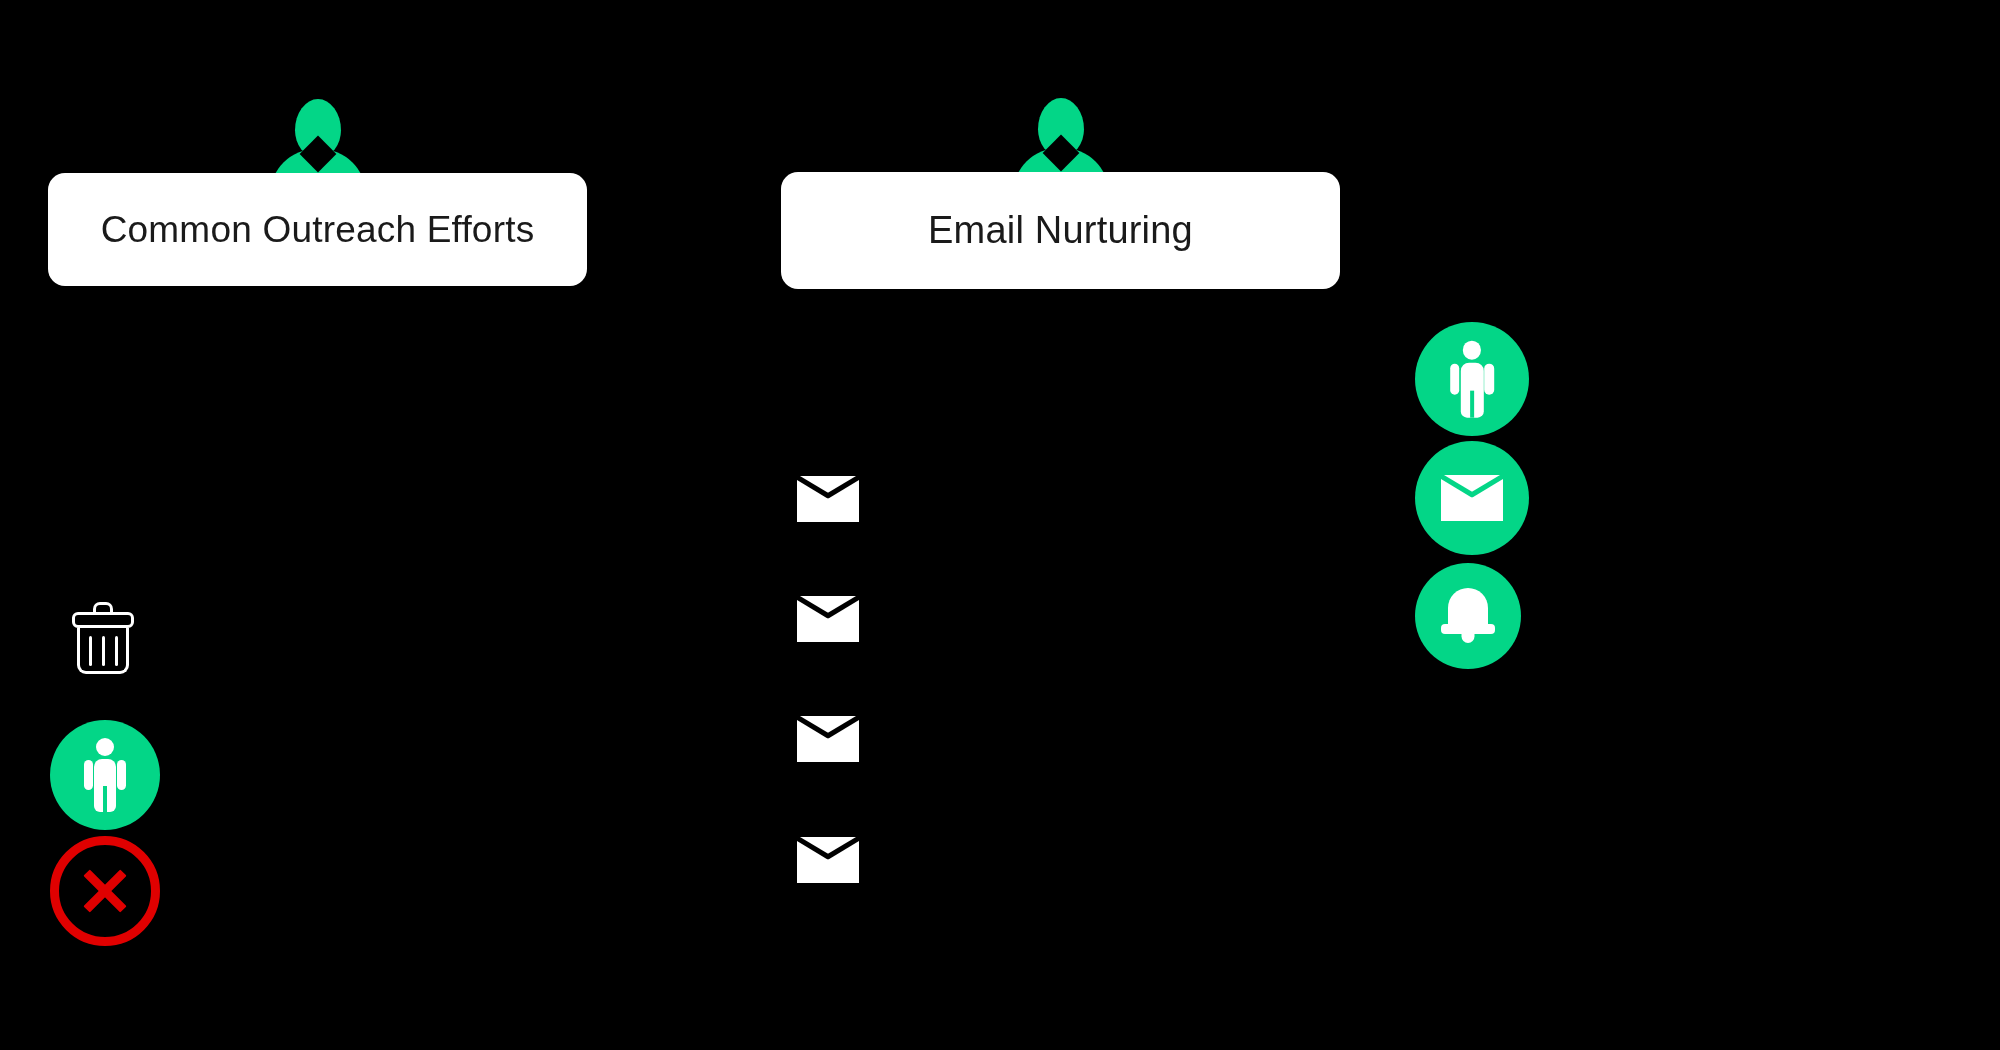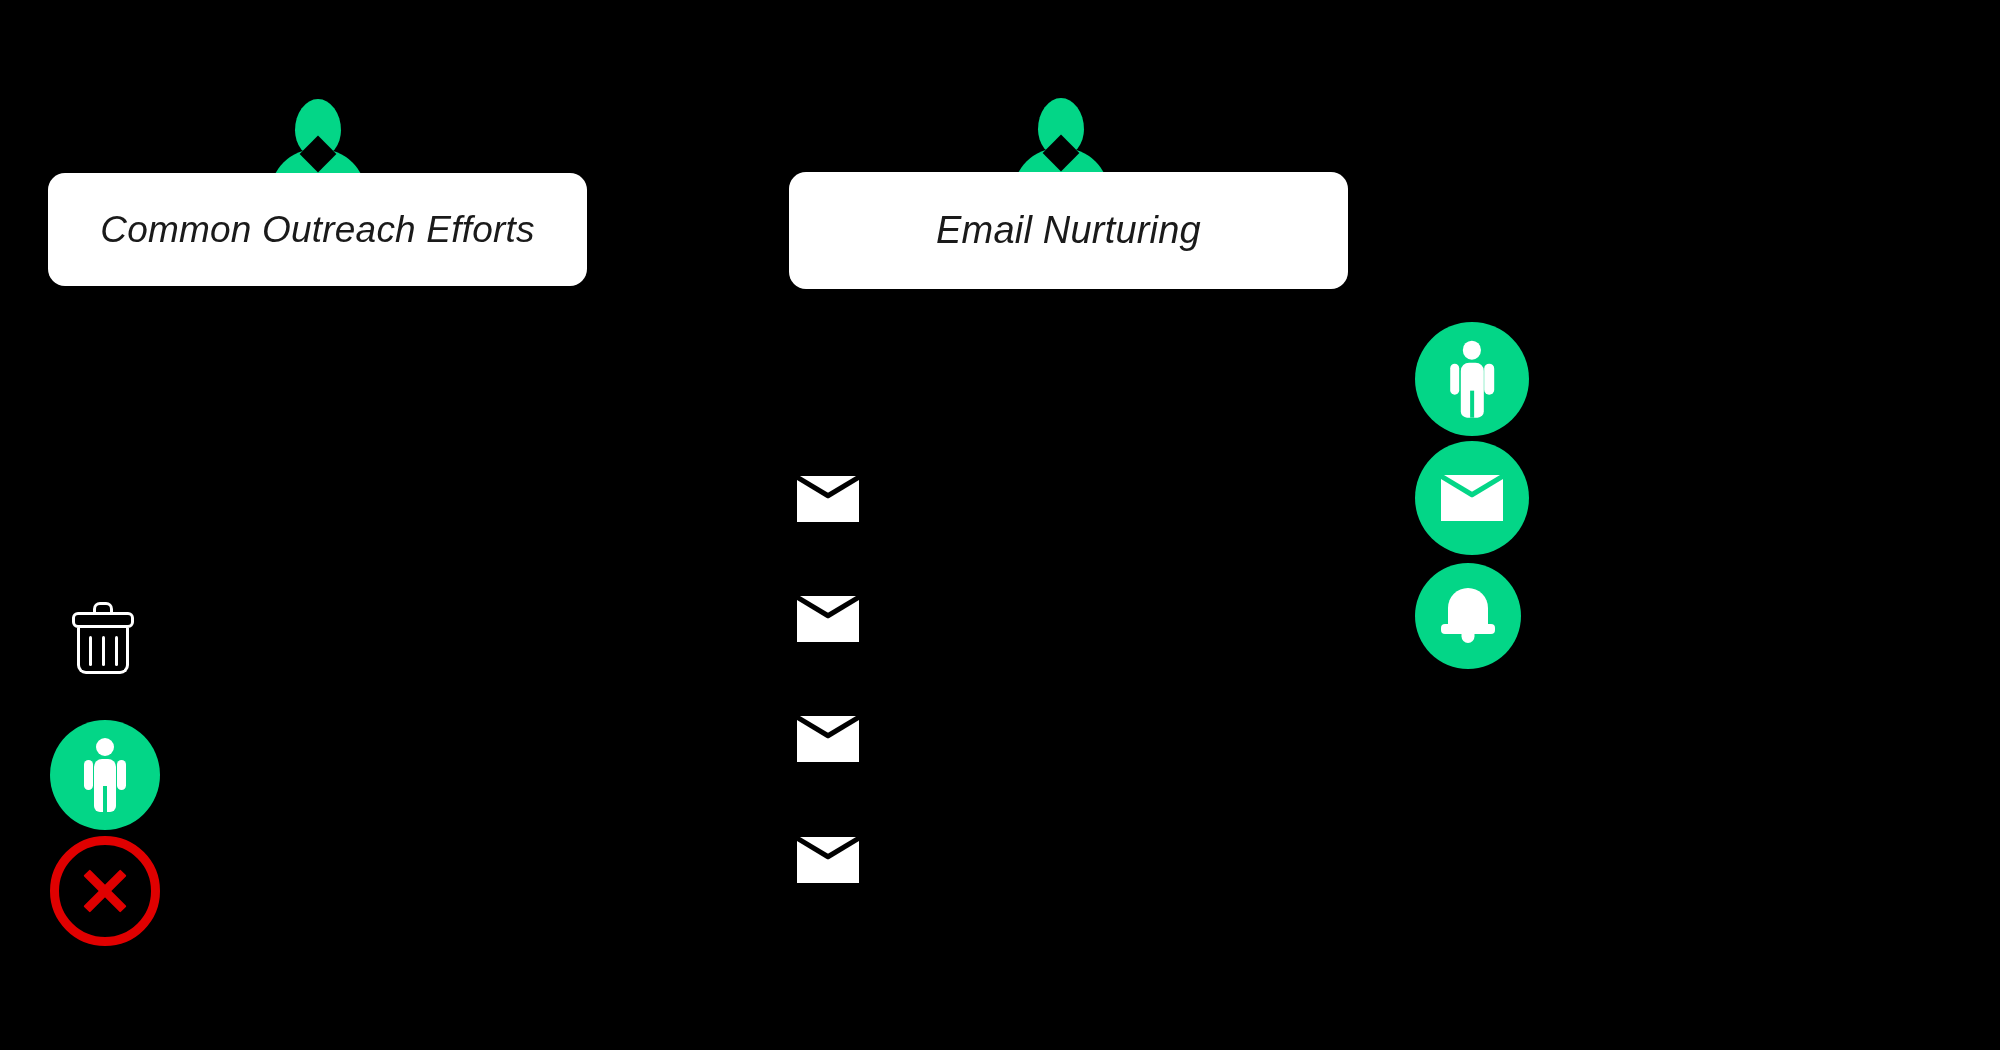--- a/index.html
+++ b/index.html
@@ -76,21 +76,20 @@
     align-items: center;
     justify-content: center;
     box-sizing: border-box;
   }
   .card-label {
     color: #1A1A1A;
     font-weight: 300;
     letter-spacing: 0.2px;
     white-space: nowrap;
     font-family: "Liberation Sans", sans-serif;
-    font-style: italic;
   }
 
   
   .trash {
     width: 62px;
     height: 72px;
     position: absolute;
   }
   .trash .lid-handle {
     position: absolute;
@@ -307,21 +306,21 @@
       <span class="card-label" id="card-label-0" style="font-size: 37px;">Common Outreach Efforts</span>
     </div>
   </div>
 
   <div class="card-group" id="group-card-1" style="left: 781px; top: 96px; width: 559px; height: 213px;">
     <div class="card-avatar">
       <div class="av-head"></div>
       <div class="av-body"></div>
       <div class="av-notch"></div>
     </div>
-    <div class="card-box" id="card-box-1" style="top: 76px; width: 559px; height: 117px; margin-left: 8px;">
+    <div class="card-box" id="card-box-1" style="top: 76px; width: 559px; height: 117px;">
       <span class="card-label" id="card-label-1" style="font-size: 38px;">Email Nurturing</span>
     </div>
   </div>
 
   <div class="trash" id="left-trash" style="left: 72px; top: 602px;">
     <div class="lid-handle"></div>
     <div class="lid"></div>
     <div class="body"></div>
     <div class="line l1"></div>
     <div class="line l2"></div>

